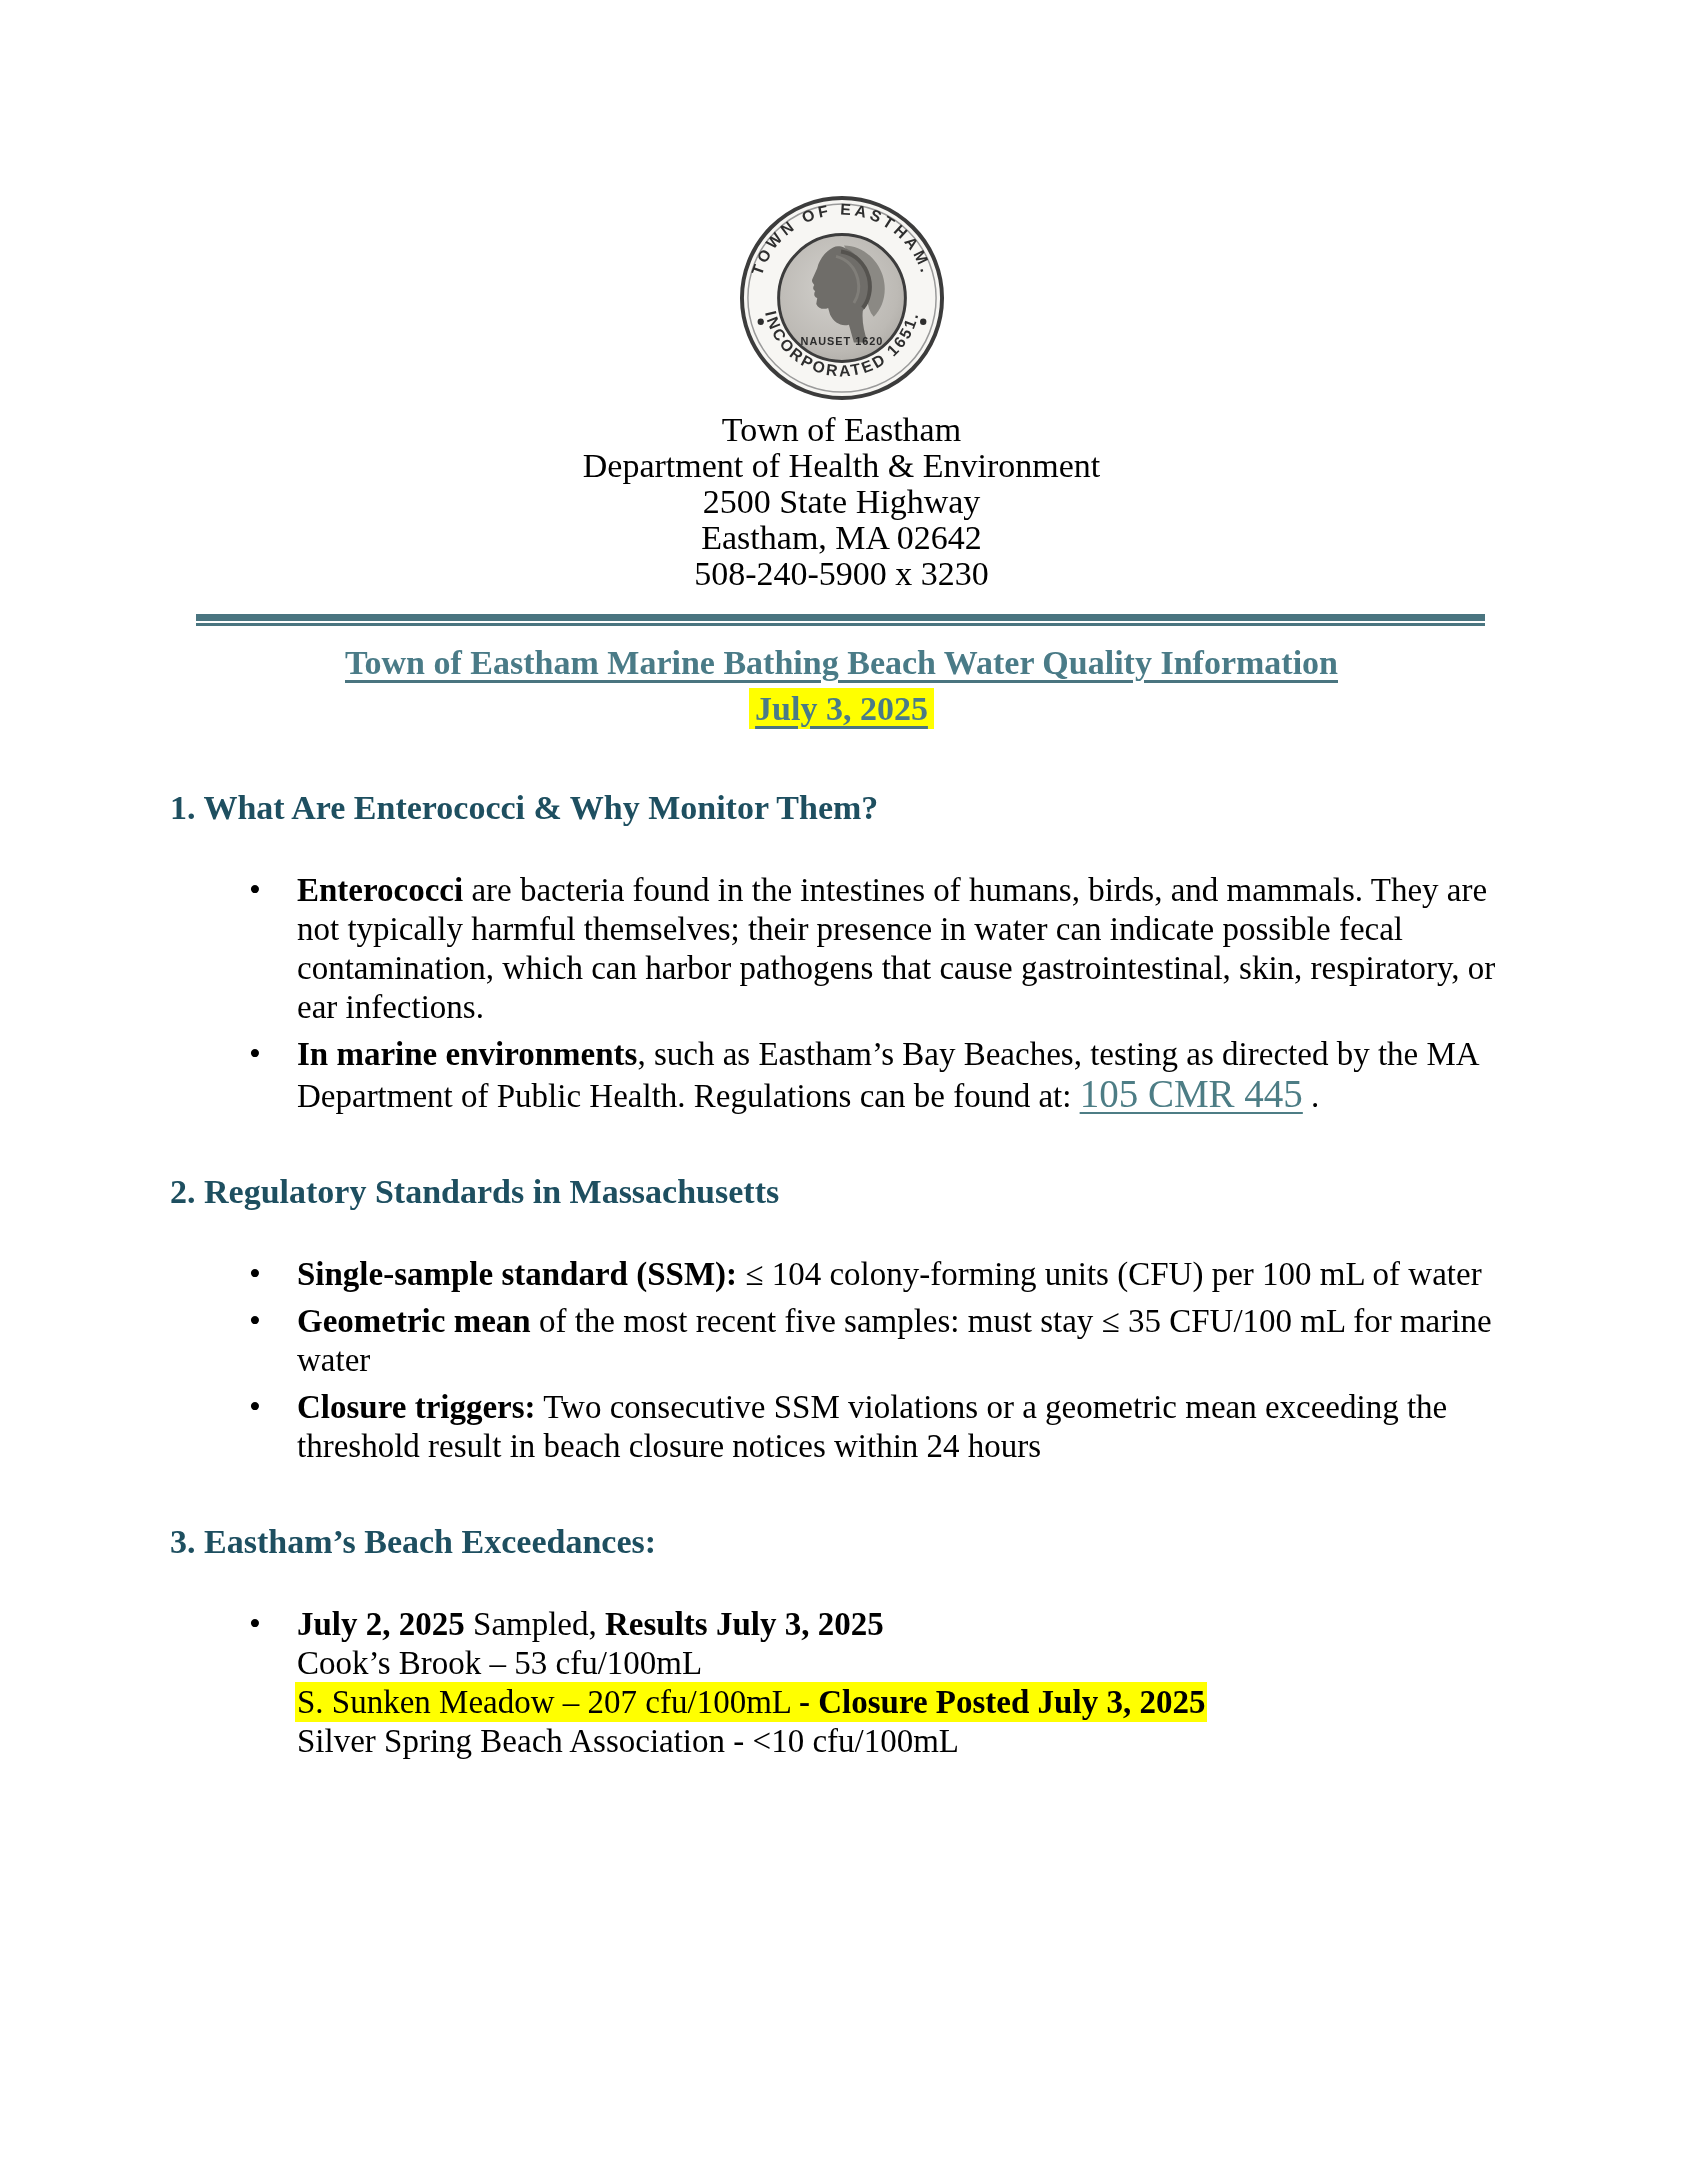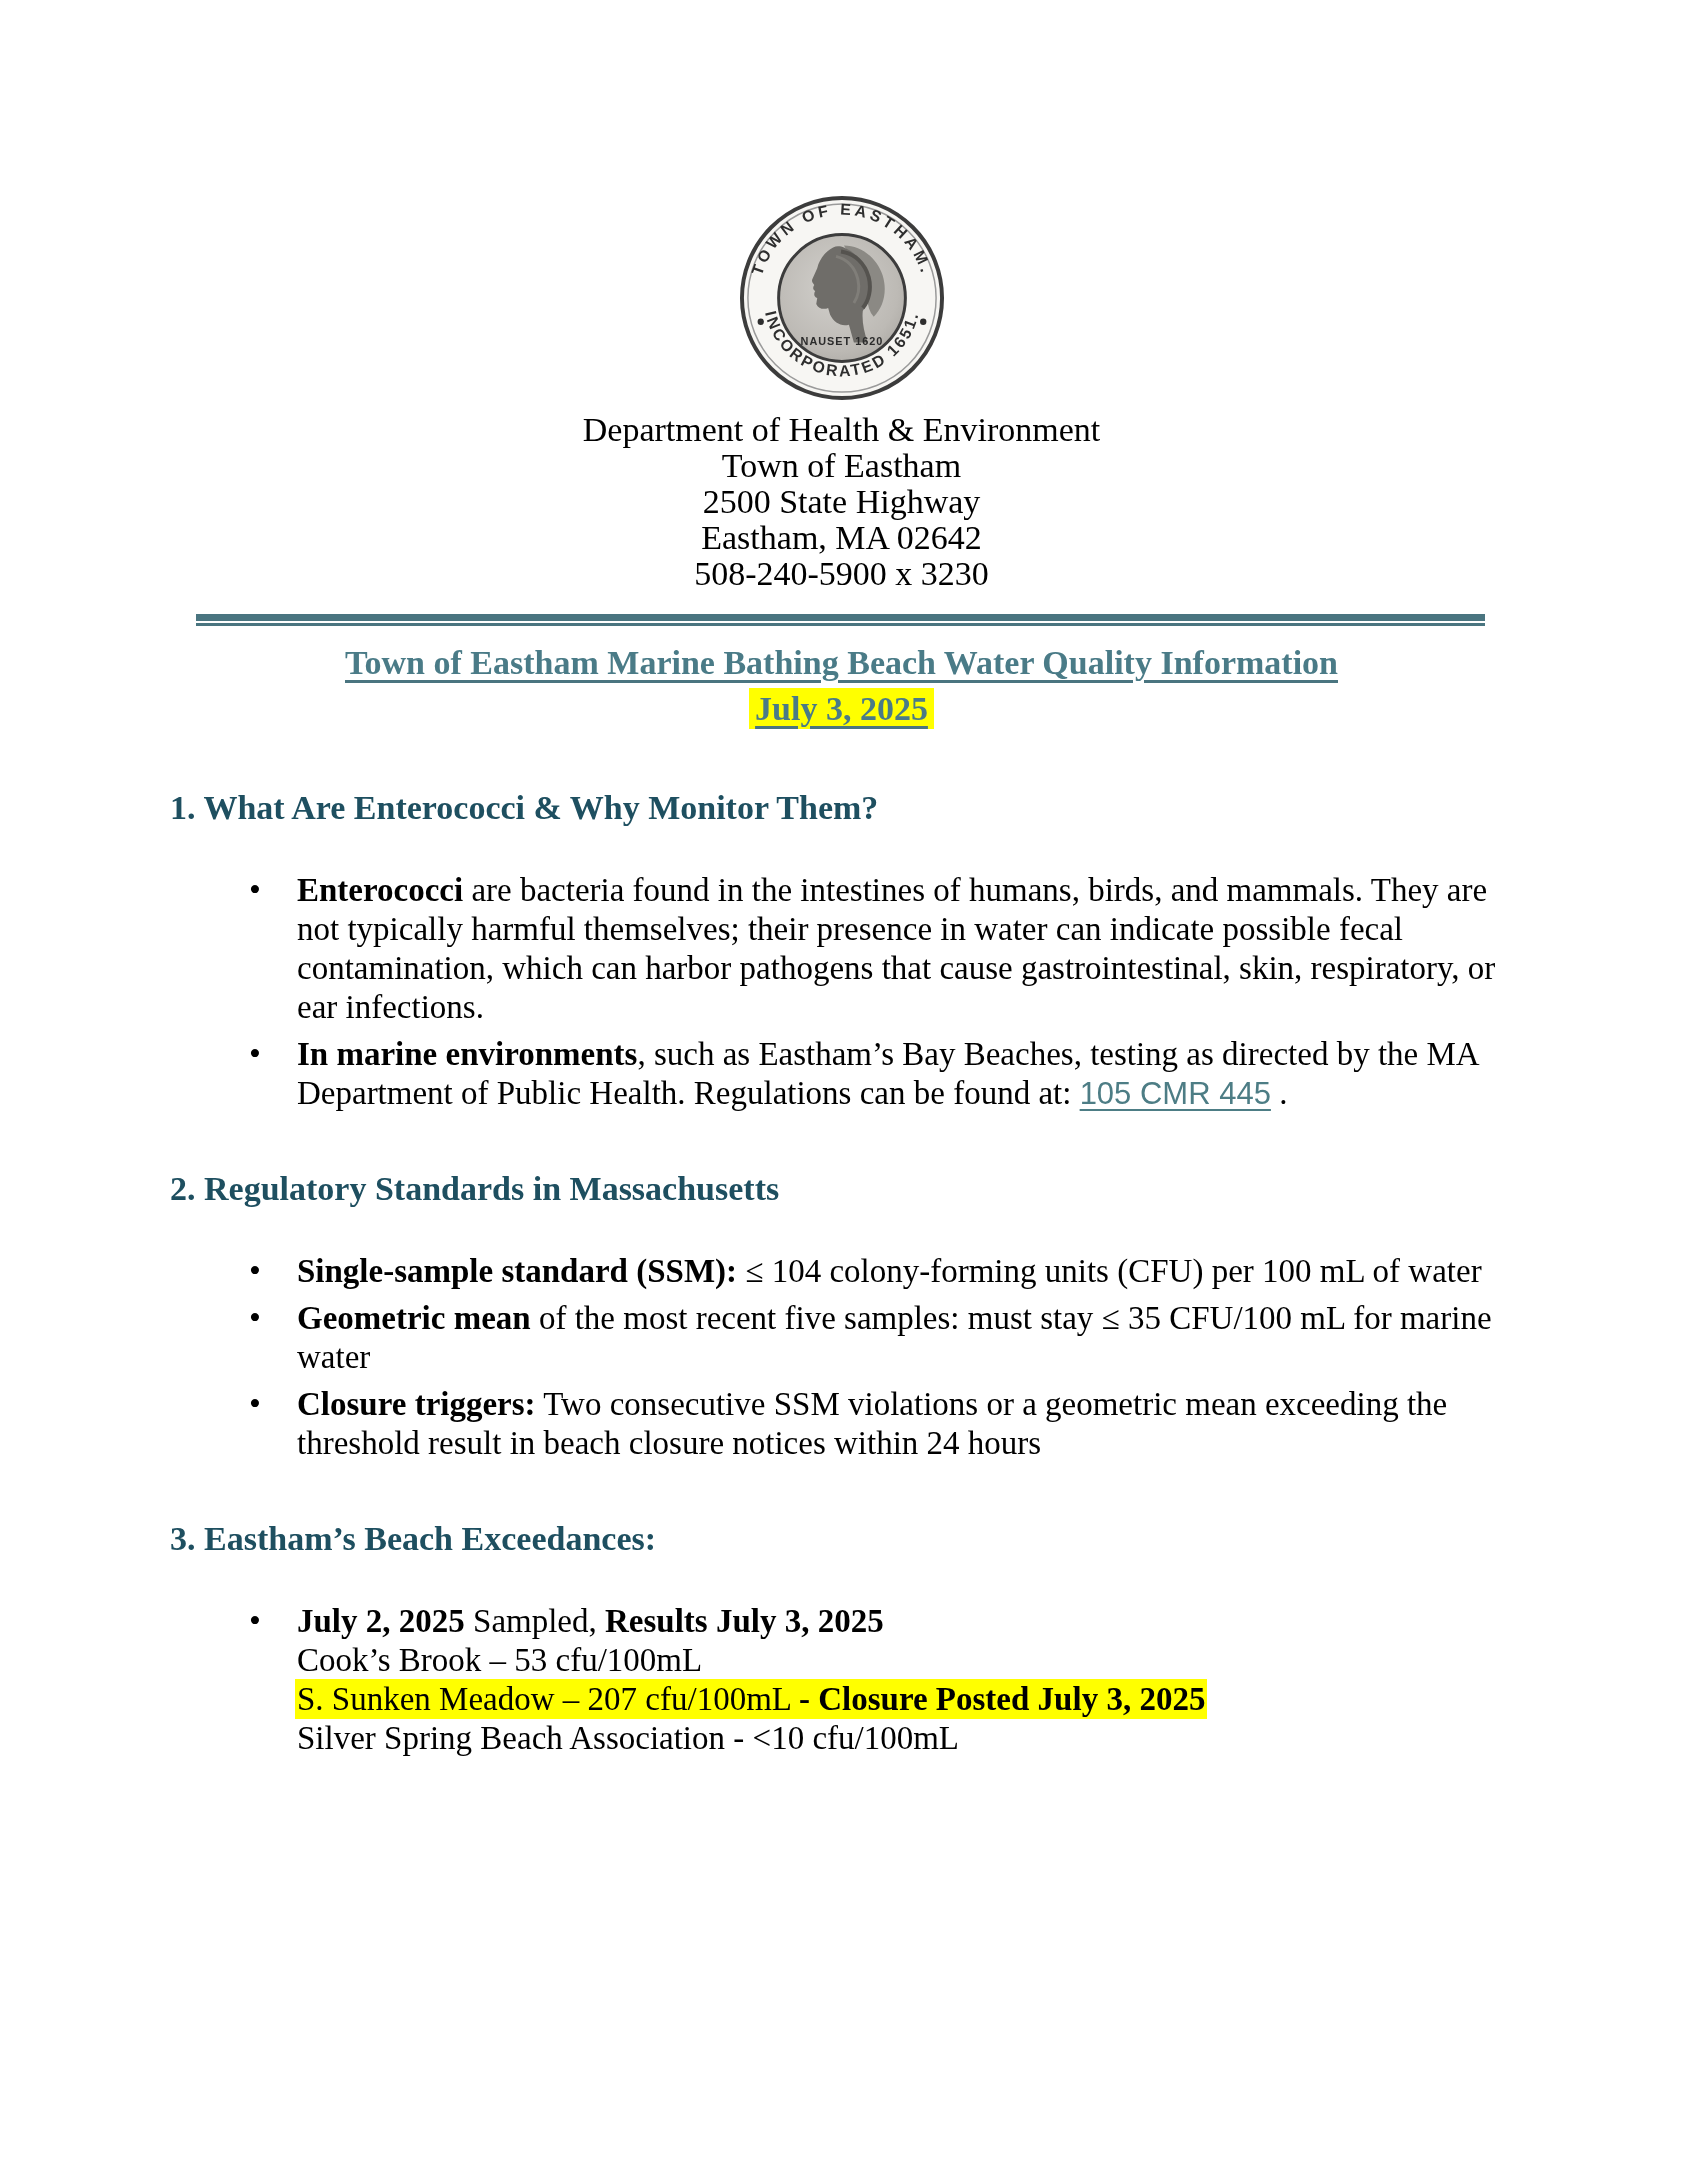--- a/index.html
+++ b/index.html
@@ -50,22 +50,22 @@
   .body-text { font-size:33px; line-height:39px; }
   .li { position:relative; padding-left:127px; margin-bottom:8px; }
   .li::before {
     content:"\2022";
     position:absolute; left:79px; top:-1px;
     font-size:34px; color:#000;
   }
   .b { font-weight:bold; }
   .line { padding:0; }
   a.cmr {
-    font-family:Liberation Sans, sans-serif;
-    font-size:31px;
+    font-family:Liberation Serif, serif;
+    font-size:39px;
     color:var(--link-teal, #4d7d85);
     text-decoration:underline;
     text-decoration-thickness:2px;
     text-underline-offset:5px;
   }
   .hl {
     background:var(--highlight-yellow, #ffff00);
     box-shadow:0 0 0 2px var(--highlight-yellow, #ffff00);
   }
 </style>
@@ -103,22 +103,22 @@
       </text>
       <circle cx="23" cy="129" r="3.2" fill="#2e2e2e"></circle>
       <circle cx="187" cy="129" r="3.2" fill="#2e2e2e"></circle>
       <text x="105" y="152" text-anchor="middle" font-size="11" font-weight="bold" letter-spacing="1" fill="#2b2b2b" font-family="Liberation Sans, DejaVu Sans, sans-serif">NAUSET 1620</text>
     </svg>
   </div>
 
   <div class="content">
 
     <div class="letterhead">
+      <div>Town of Eastham</div>
       <div>Department of Health &amp; Environment</div>
-      <div>Town of Eastham</div>
       <div>2500 State Highway</div>
       <div>Eastham, MA 02642</div>
       <div>508-240-5900 x 3230</div>
     </div>
 
     <div class="rule"></div>
 
     <div class="title-block">
       <div><span class="u">Town of Eastham Marine Bathing Beach Water Quality Information</span></div>
       <div><span class="u hl-date">July 3, 2025</span></div>

